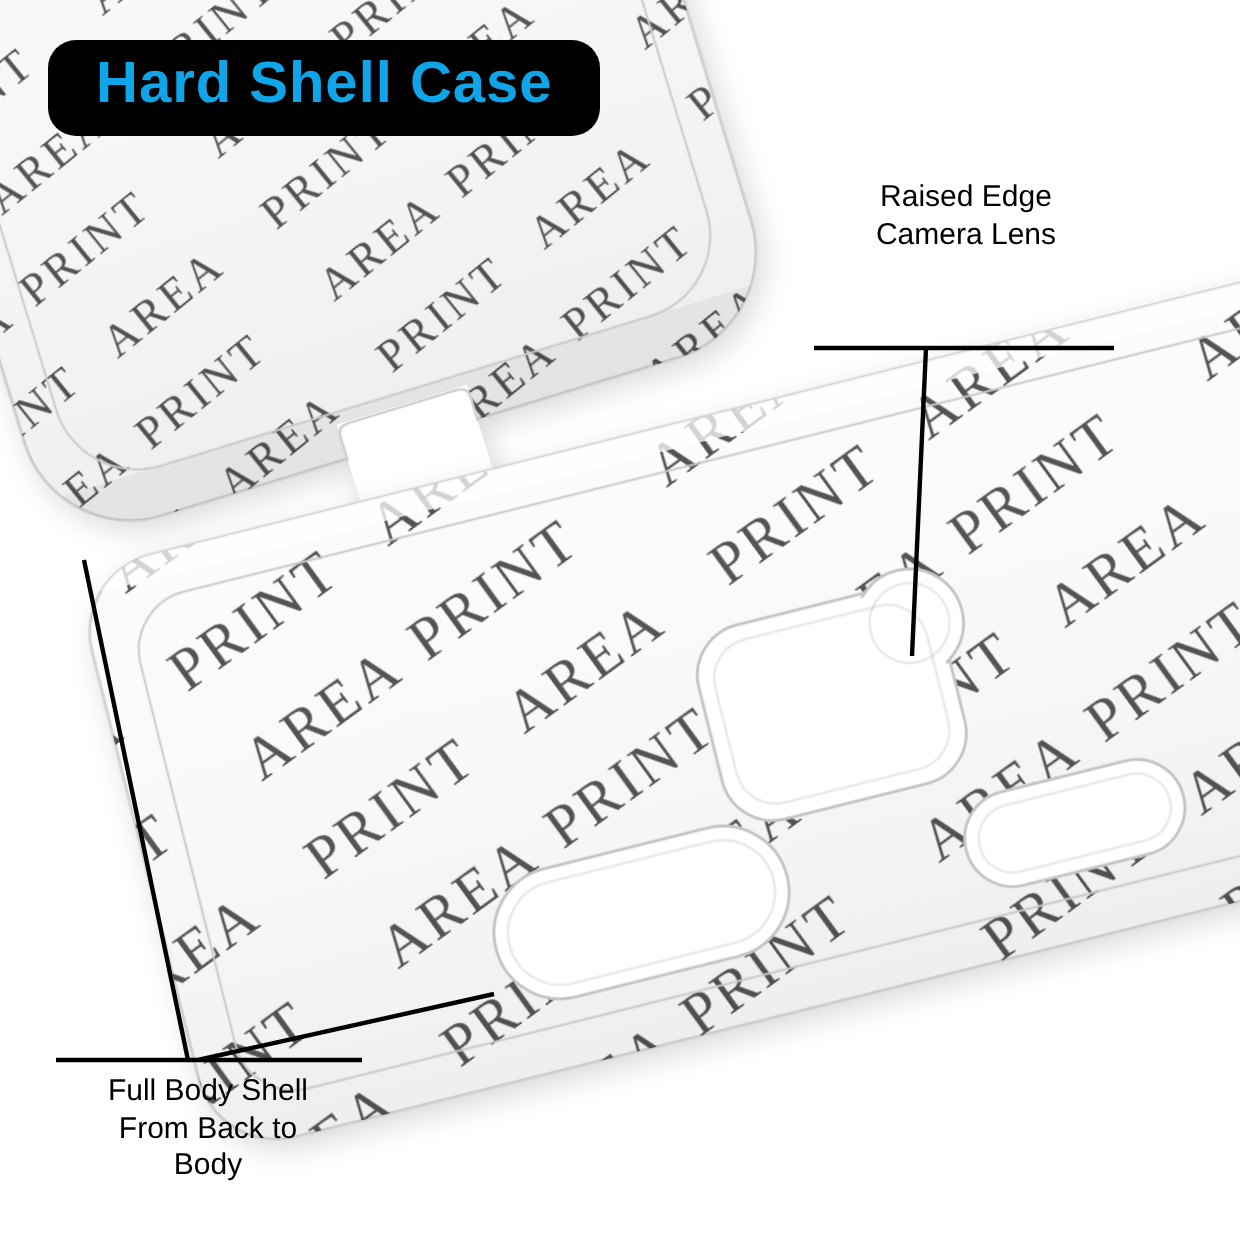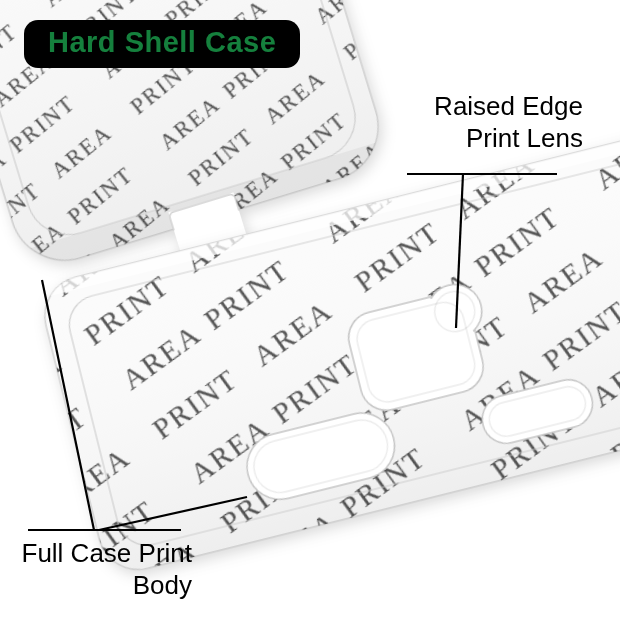--- a/index.html
+++ b/index.html
@@ -16,29 +16,29 @@
   .case-seam{fill:none;stroke:#c9c9c9;stroke-width:1.2;opacity:.85;}
   .cutout{fill:#ffffff;stroke:#c5c5c5;stroke-width:1.5;}
   .cutout-inner{fill:none;stroke:rgba(0,0,0,0.08);stroke-width:1.4;}
   .callout-line{stroke:#000000;stroke-width:2.2;fill:none;}
   .pattern-text{
     font-family:"Liberation Serif", serif;
     fill:#3a3a3a;opacity:.88;letter-spacing:2px;
   }
   .badge{
     position:absolute;left:24px;top:20px;
-    background:#000000;color:#15803d;
+    background:#000000;color:#0ea5e9;
     border-radius:14px;
     padding:7px 24px 9px 24px;
     font-size:29px;font-weight:700;letter-spacing:.5px;
     line-height:1.1;
   }
   .callout{
-    position:absolute;text-align:right;
-    color:#000000;font-size:26px;line-height:1.24;font-weight:400;
+    position:absolute;text-align:center;
+    color:#000000;font-size:15px;line-height:1.24;font-weight:400;
   }
   .callout.camera{left:383px;top:90px;width:200px;}
   .callout.fullbody{left:16px;top:537px;width:176px;}
 </style>
 </head>
 <body>
 
 <div id="stage">
 
   <svg id="case-svg" width="620" height="620" viewBox="0 0 620 620">
@@ -110,21 +110,22 @@
       <line class="callout-line" x1="28" y1="530" x2="181" y2="530"></line>
       <line class="callout-line" x1="94" y1="530" x2="42" y2="280"></line>
       <line class="callout-line" x1="99" y1="530" x2="247" y2="497"></line>
     </g>
   </svg>
 
   <div class="badge">Hard Shell Case</div>
 
   <div class="callout camera">
     <div>Raised Edge</div>
-    <div>Print Lens</div>
+    <div>Camera Lens</div>
   </div>
 
   <div class="callout fullbody">
-    <div>Full Case Print</div>
+    <div>Full Body Shell</div>
+    <div>From Back to</div>
     <div>Body</div>
   </div>
 
 </div>
 
 </body></html>

